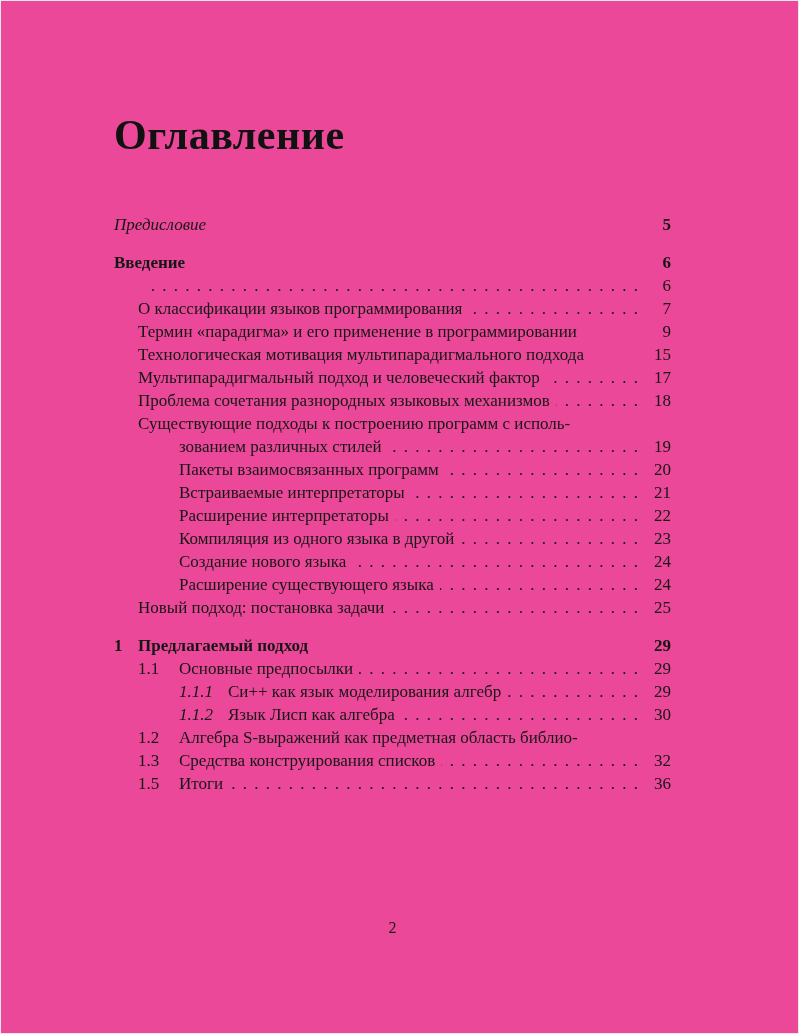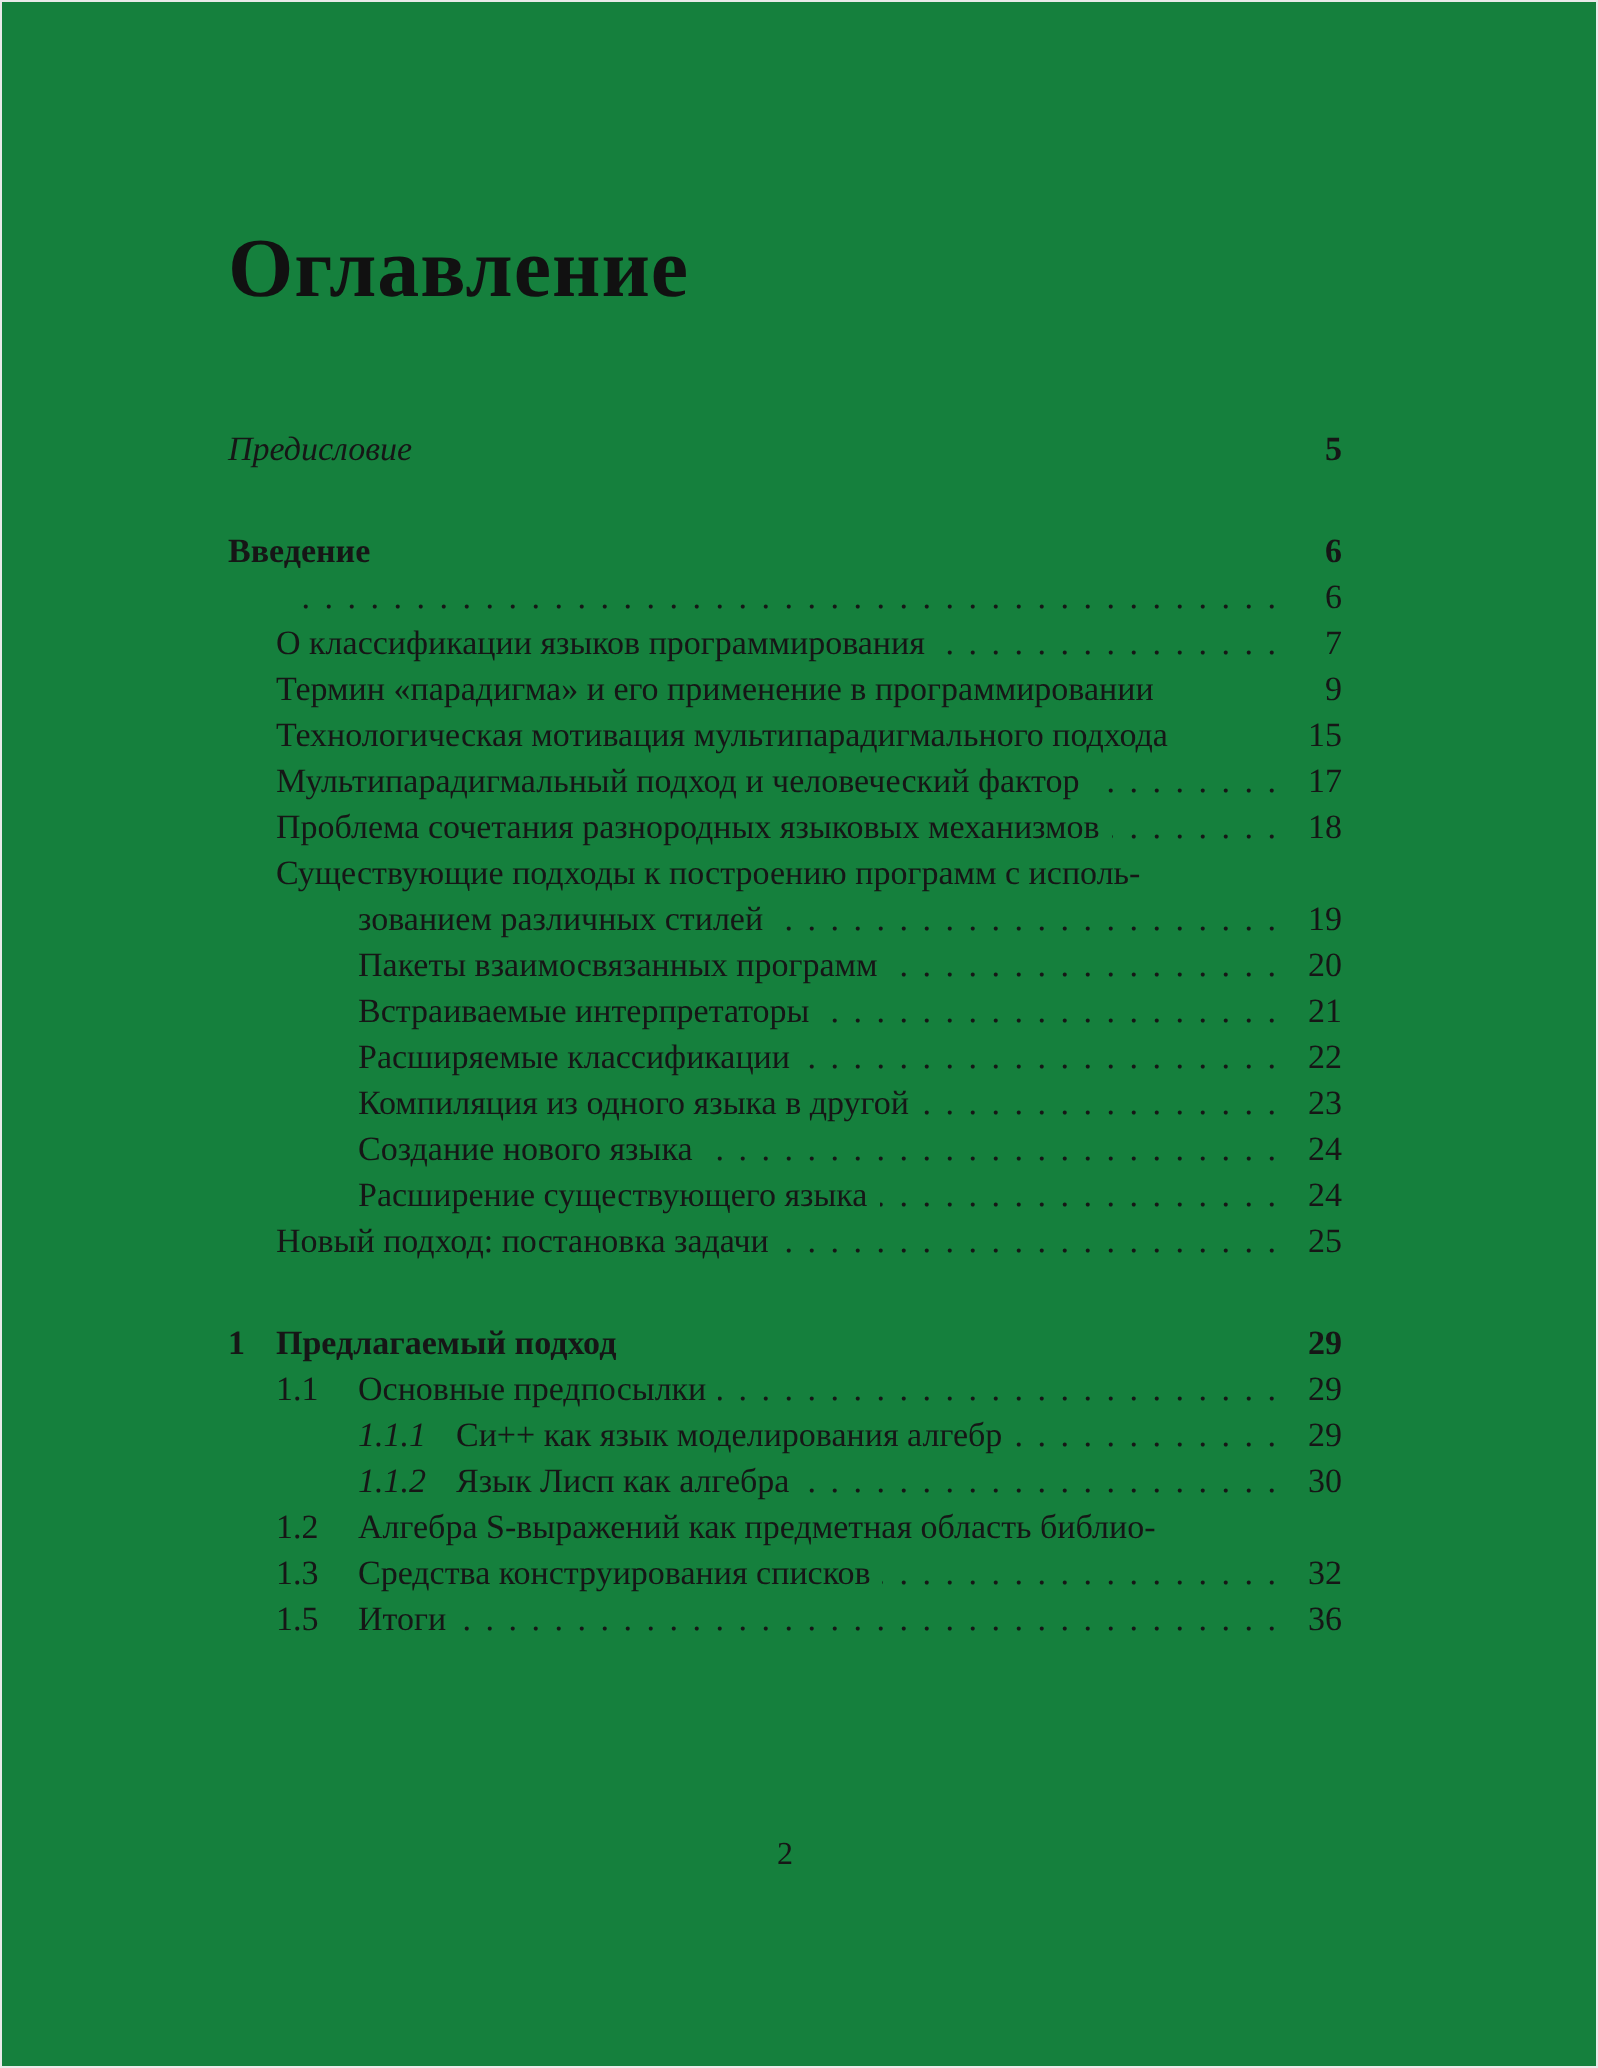--- a/index.html
+++ b/index.html
@@ -6,21 +6,21 @@
   html, body { background: #f4f4f4; }
   body {
     font-family: "Liberation Serif", "DejaVu Serif", serif;
     color: #161616;
   }
   .sheet {
     position: relative;
     width: 799px;
     height: 1034px;
     margin: 0 auto;
-    background: #15803d;
+    background: #ec4899;
     border: 1px solid #e9e9e9;
     overflow: hidden;
   }
   .content {
     position: absolute;
     left: 113px;
     top: 110px;
     width: 557px;
   }
   .doc-title {
@@ -30,21 +30,21 @@
     line-height: 1.15;
     margin-bottom: 54px;
     color: #111;
   }
   .toc { font-size: 17px; }
   .row {
     display: flex;
     align-items: center;
     line-height: 23px;
   }
-  .row.gap { margin-top: 28px; }
+  .row.gap { margin-top: 15px; }
   .row.chapter { font-weight: bold; }
   .txt { flex: 0 0 auto; white-space: nowrap; }
   .txt.italic { font-style: italic; font-weight: normal; }
   .num { flex: 0 0 auto; }
   .lvl1 { padding-left: 24px; }
   .lvl2 { padding-left: 65px; }
   .lvl0 .num { width: 24px; }
   .lvl1 .num { width: 41px; }
   .lvl2 .num { width: 49px; font-style: italic; }
   .leader {
@@ -135,21 +135,21 @@
             <span class="txt">Пакеты взаимосвязанных программ</span>
             <span class="leader"></span>
             <span class="pg">20</span>
           </div>
           <div class="row lvl2">
             <span class="txt">Встраиваемые интерпретаторы</span>
             <span class="leader"></span>
             <span class="pg">21</span>
           </div>
           <div class="row lvl2">
-            <span class="txt">Расширяемые классификации</span>
+            <span class="txt">Расширение интерпретаторы</span>
             <span class="leader"></span>
             <span class="pg">22</span>
           </div>
           <div class="row lvl2">
             <span class="txt">Компиляция из одного языка в другой</span>
             <span class="leader"></span>
             <span class="pg">23</span>
           </div>
           <div class="row lvl2">
             <span class="txt">Создание нового языка</span>

